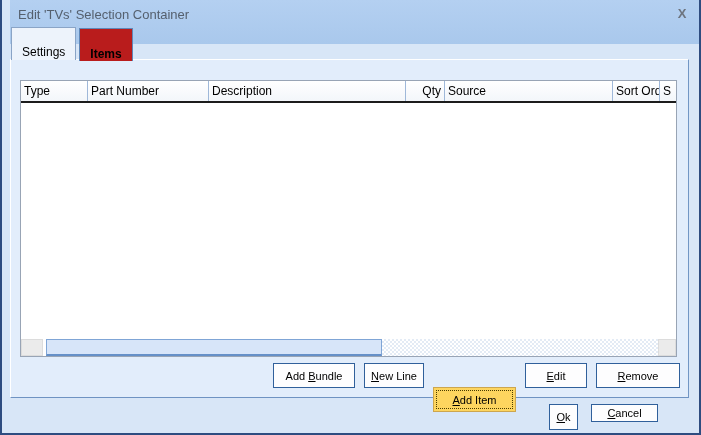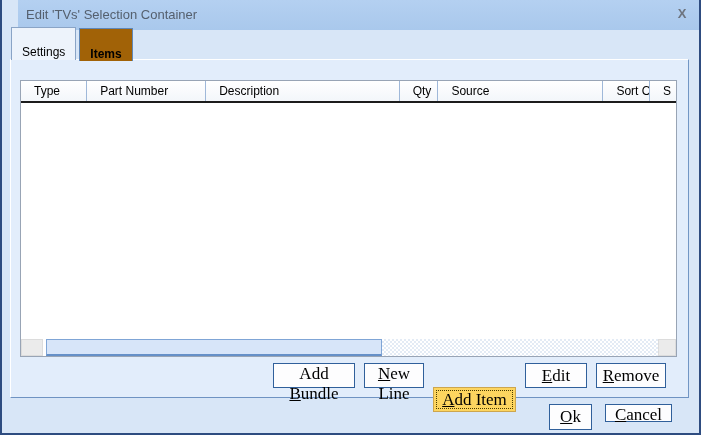--- a/index.html
+++ b/index.html
@@ -4,70 +4,70 @@
 <style>
   html,body{margin:0;padding:0;background:#fff;}
   body{font-family:"Liberation Sans",sans-serif;}
   *{box-sizing:border-box;}
 
   .dialog{position:relative;width:701px;height:435px;background:#d8e6f7;
     border-left:2px solid #2e4c80;border-right:2px solid #2e4c80;border-bottom:2px solid #2e4c80;
     overflow:hidden;}
 
   
-  .titlebar{position:absolute;left:16px;top:0;right:0;height:30px;
+  .titlebar{position:absolute;left:8px;top:0;right:0;height:44px;
     background:linear-gradient(#b4d0f1,#a9c8ec);}
   .title{position:absolute;left:8px;top:7px;font-size:13px;color:#55606e;}
   .close{position:absolute;right:9px;top:6px;font-size:13px;font-weight:bold;color:#6d747f;
     width:16px;height:16px;text-align:center;line-height:16px;cursor:default;}
 
   
   .tabbar{position:absolute;left:9px;top:40px;height:20px;display:flex;align-items:flex-end;z-index:3;}
   .tab{height:17px;line-height:16px;padding:16px 10px;font-size:12px;color:#000;
     background:#edf3fb;border:1px solid #8aa4c6;border-bottom:none;margin-right:3px;}
-  .tab.active{height:32px;line-height:19px;font-weight:bold;background:#a16207;
+  .tab.active{height:32px;line-height:19px;font-weight:bold;background:#b91c1c;
     border:1px solid #5f87b8;border-bottom:none;margin-bottom:-1px;}
 
   
   .page{position:absolute;left:8px;top:59px;width:679px;height:339px;background:#e2edfb;
     border-top:1px solid #ffffff;border-left:1px solid #ffffff;
     border-right:1px solid #7296c4;border-bottom:1px solid #6f93c2;z-index:1;}
 
   
   .table{position:absolute;left:18px;top:80px;width:657px;height:277px;background:#fff;
     border:1px solid #98a4b5;display:flex;flex-direction:column;z-index:2;}
   .thead{display:flex;height:22px;background:linear-gradient(#ffffff,#f3f6fa);
     border-bottom:2px solid #1c1c1c;flex:0 0 auto;}
-  .hcell{height:100%;line-height:20px;font-size:12px;color:#000;padding:0 13px;
+  .hcell{height:100%;line-height:20px;font-size:12px;color:#000;padding:0 3px;
     border-right:1px solid #9fb8d9;overflow:hidden;white-space:nowrap;}
   .al-right{text-align:right;}
   .col-0{width:67px}.col-1{width:121px}.col-2{width:197px}.col-3{width:39px}
   .col-4{width:168px}.col-5{width:47px}.col-6{flex:1;border-right:none;}
   .tbody{flex:1;background:#fff;}
 
   
   .hscroll{flex:0 0 17px;display:flex;background:#fff;align-items:stretch;}
   .sbtn{flex:0 0 22px;background:#ebebeb;border:1px solid #dcdcdc;}
   .sbtn.right{flex:0 0 18px;}
   .sgap{flex:0 0 3px;background:#fff;}
   .sthumb{flex:0 0 336px;background:#d7e5f9;border:1px solid #7fa5d6;border-bottom:2px solid #6590c8;}
   .strack{flex:1;background-color:#fff;
     background-image:linear-gradient(45deg,#e3ebf5 25%,transparent 25%,transparent 75%,#e3ebf5 75%),
       linear-gradient(45deg,#e3ebf5 25%,transparent 25%,transparent 75%,#e3ebf5 75%);
     background-size:4px 4px;background-position:0 0,2px 2px;}
 
   
-  .btn{font-family:Liberation Serif, serif;font-size:17px;color:#000;
+  .btn{font-family:Liberation Sans, sans-serif;font-size:11px;color:#000;
     background:#fdfdfe;border:1px solid #30609b;height:25px;padding:0;cursor:default;}
   .btn .mn{text-decoration:underline;}
   .itembtns{position:absolute;left:271px;top:363px;display:flex;gap:9px;z-index:4;}
-  .ib-0{width:82px}.ib-1{width:60px}.ib-2{width:83px}.ib-3{width:62px}.ib-4{width:70px}
+  .ib-0{width:82px}.ib-1{width:60px}.ib-2{width:83px}.ib-3{width:62px}.ib-4{width:84px}
   .btn.hl{background:#fdd55f;border:1px solid #cda64e;outline:1px dotted #4a3c00;outline-offset:-4px;margin-top:24px;}
   .dlgbtns{position:absolute;left:547px;top:404px;display:flex;gap:13px;}
-  .db-0{width:43px;height:26px}.db-1{width:67px;height:18px}
+  .db-0{width:29px;height:26px}.db-1{width:67px;height:18px}
 </style>
 </head>
 <body>
 
 <div class="dialog">
 
   <div class="titlebar">
     <span class="title">Edit 'TVs' Selection Container</span>
     <span class="close">X</span>
   </div>

